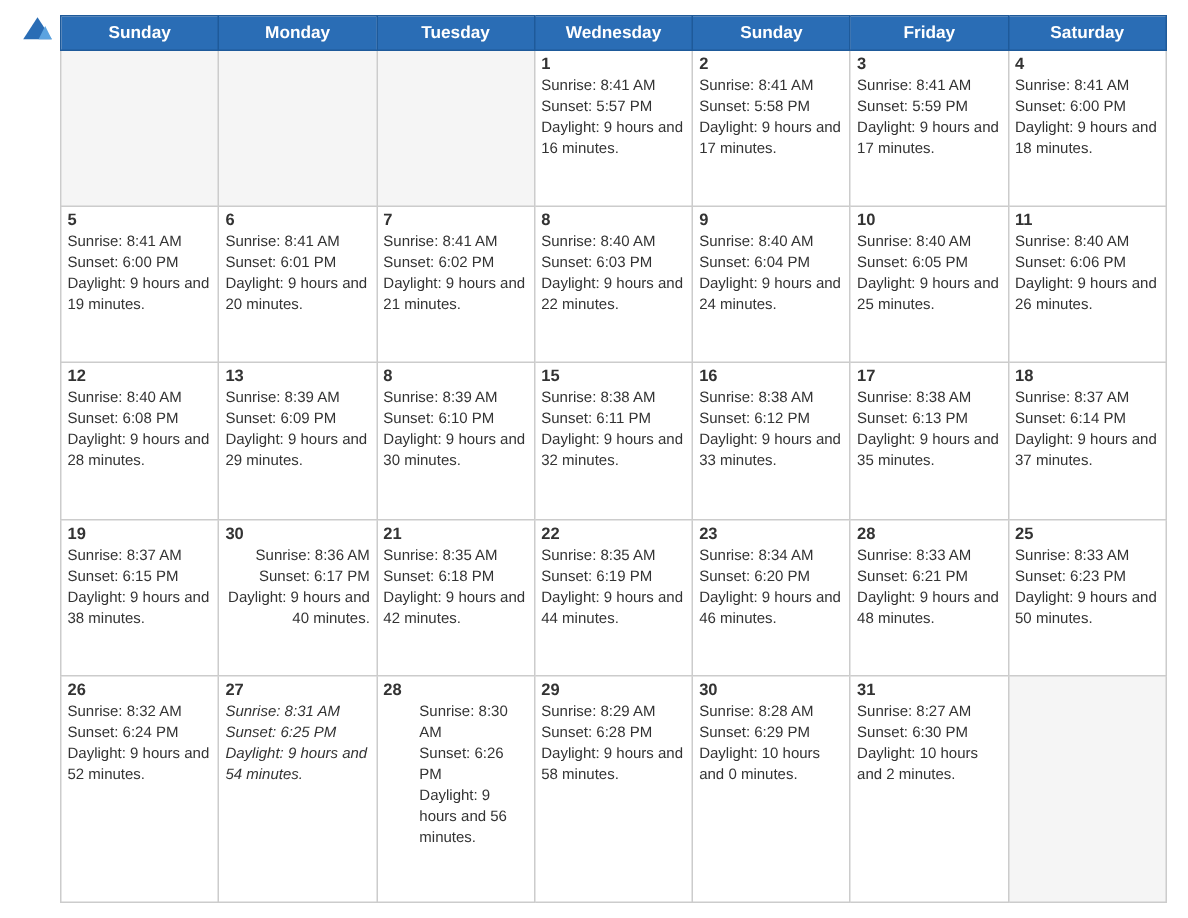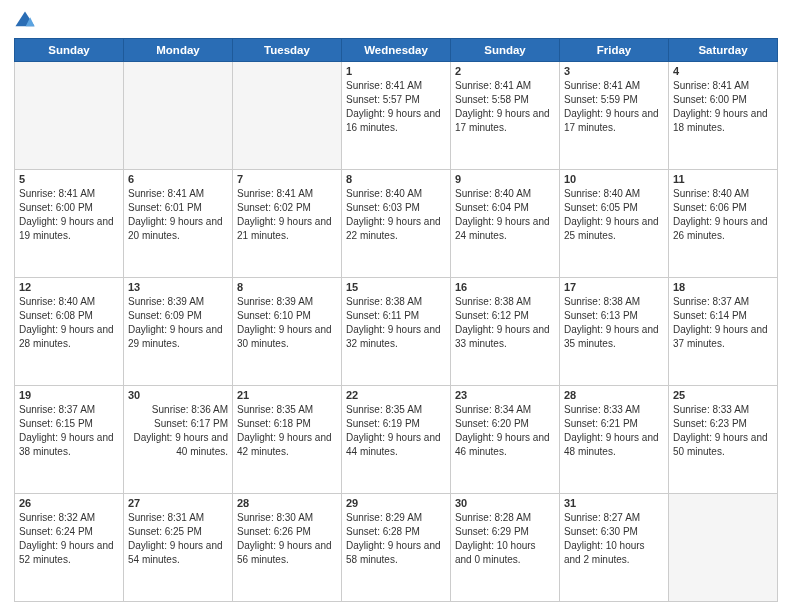--- a/index.html
+++ b/index.html
@@ -8,21 +8,21 @@
       height: 612px;
       font-family: Arial, Helvetica, sans-serif;
       background: #fff;
       overflow: hidden;
     }
     .page {
       width: 792px;
       height: 612px;
       padding: 10px 14px 10px 14px;
       display: flex;
-      flex-direction: column;
+      flex-direction: row;
     }
     .header {
       display: flex;
       justify-content: space-between;
       align-items: flex-start;
       margin-bottom: 6px;
     }
     .logo {
       display: flex;
       align-items: center;
@@ -298,27 +298,27 @@
         </tr>
         <tr>
           <td>
             <span class="day-num">26</span>
             <div class="day-info" style="white-space: pre-line;">Sunrise: 8:32 AM
 Sunset: 6:24 PM
 Daylight: 9 hours and 52 minutes.</div>
           </td>
           <td>
             <span class="day-num">27</span>
-            <div class="day-info" style="white-space: pre-line;">Sunrise: 8:31 AM
+            <div class="day-info" style="white-space: pre-line; font-style: italic;">Sunrise: 8:31 AM
 Sunset: 6:25 PM
 Daylight: 9 hours and 54 minutes.</div>
           </td>
           <td>
             <span class="day-num">28</span>
-            <div class="day-info" style="white-space: pre-line;">Sunrise: 8:30 AM
+            <div class="day-info" style="white-space: pre-line; margin-left: 24px;">Sunrise: 8:30 AM
 Sunset: 6:26 PM
 Daylight: 9 hours and 56 minutes.</div>
           </td>
           <td>
             <span class="day-num">29</span>
             <div class="day-info" style="white-space: pre-line;">Sunrise: 8:29 AM
 Sunset: 6:28 PM
 Daylight: 9 hours and 58 minutes.</div>
           </td>
           <td>

